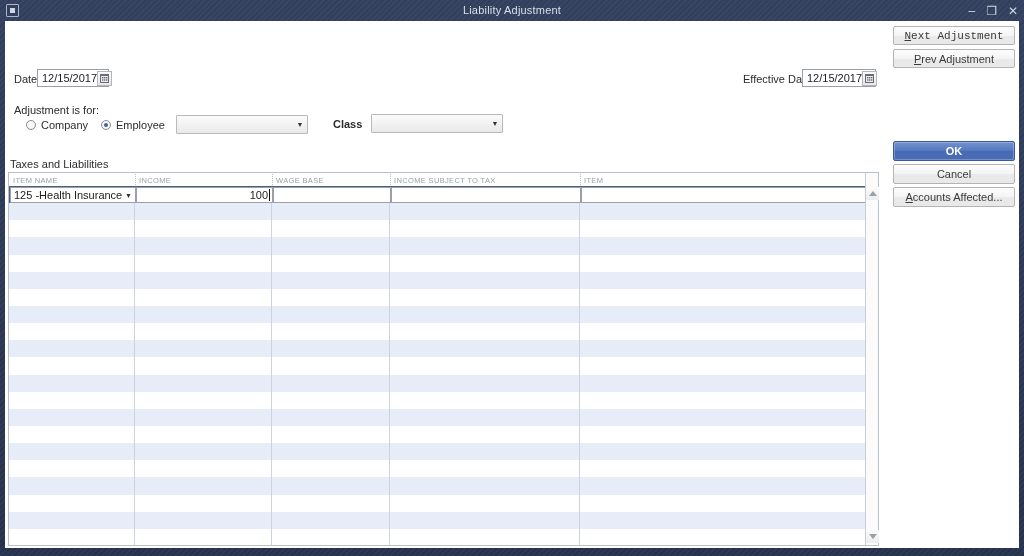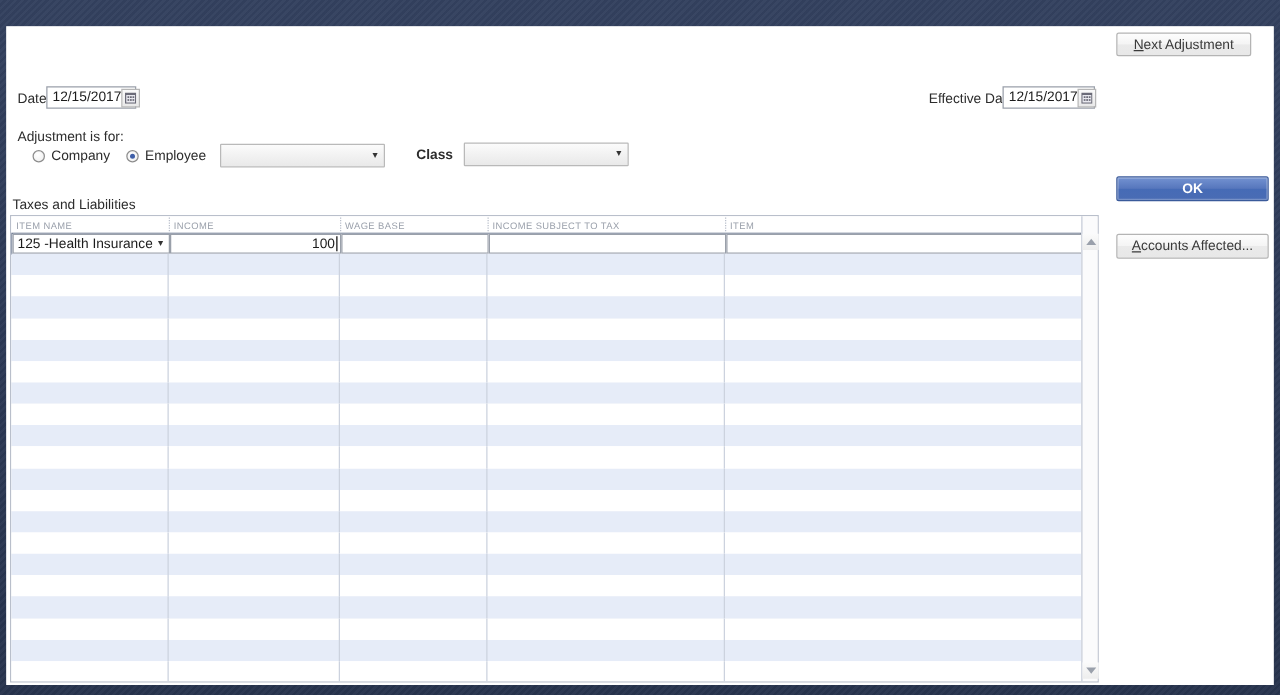--- a/index.html
+++ b/index.html
@@ -144,29 +144,44 @@
   .tri{width:0;height:0;border-left:4px solid transparent;border-right:4px solid transparent;}
   .tri.u{border-bottom:5px solid #9aa0ab;}
   .tri.d{border-top:5px solid #9aa0ab;}
 </style>
 </head>
 <body>
 
 <div id="app">
   <div class="frame"></div>
 
+  <div class="titlebar">
+    <div class="win-icon"></div>
+    <div class="title-text">Liability Adjustment</div>
+    <div class="win-ctrls">
+      <span>–</span>
+      <span>❐</span>
+      <span>✕</span>
+    </div>
+  </div>
 
   <div class="content">
 
-    <div class="btn" style="left:888px;top:5px;width:108px;height:19px;">
+    <div class="btn" style="left:888px;top:5px;width:122px;height:19px;font-family:Liberation Mono, monospace;">
       <span><u>N</u><span>ext Adjustment</span></span>
+    </div>
+    <div class="btn" style="left:888px;top:28px;width:122px;height:19px;">
+      <span><u>P</u><span>rev Adjustment</span></span>
     </div>
 
     <div class="btn primary" style="left:888px;top:120px;width:122px;height:20px;">
       <span>OK</span>
+    </div>
+    <div class="btn" style="left:888px;top:143px;width:122px;height:20px;">
+      <span>Cancel</span>
     </div>
     <div class="btn" style="left:888px;top:166px;width:122px;height:20px;">
       <span><u>A</u><span>ccounts Affected...</span></span>
     </div>
 
     <div class="lbl" style="left:9px;top:52px;">Date</div>
     <div class="txtfield" style="left:32px;top:48px;width:72px;">
       <span class="val">12/15/2017</span>
       <span class="cal-btn">
         <svg width="9" height="9" viewBox="0 0 9 9">

